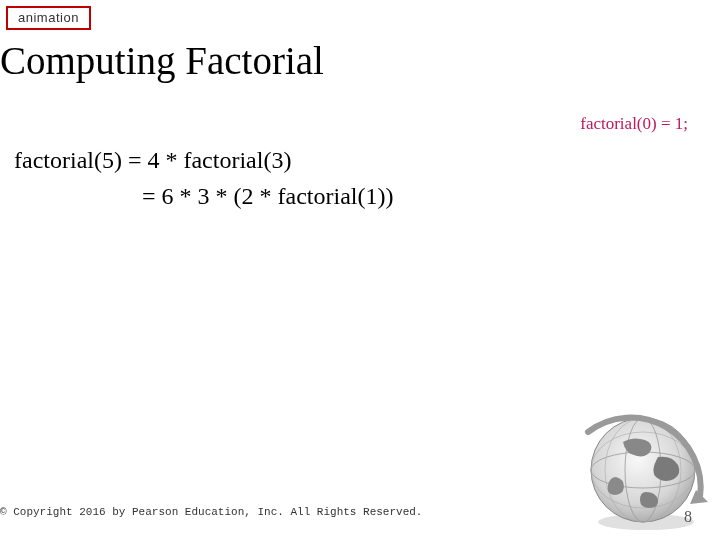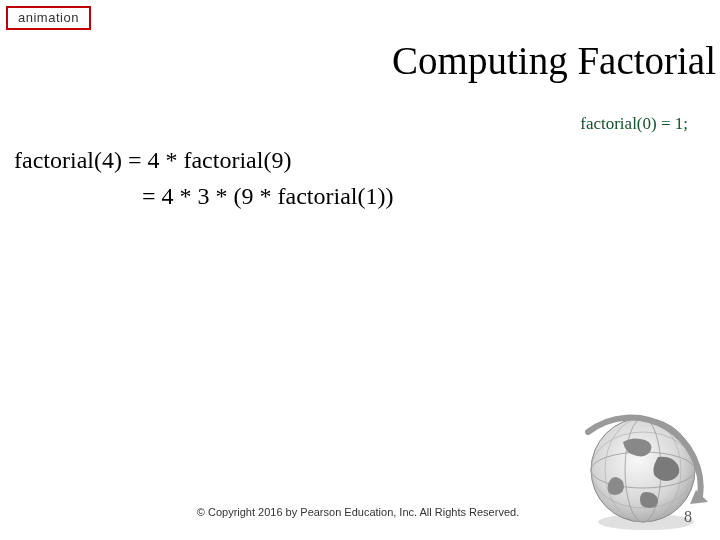--- a/index.html
+++ b/index.html
@@ -1,43 +1,43 @@
 <!DOCTYPE html>
 <html><head>
 <meta charset="utf-8">
 <style>
   * { margin: 0; padding: 0; box-sizing: border-box; }
   html, body { width: 720px; height: 540px; font-family: "Times New Roman", serif; background: #fff; overflow: hidden; }
   .slide { position: relative; width: 716px; height: 540px; }
   .badge { position: absolute; top: 6px; left: 6px; border: 2px solid #c00000; padding: 2px 10px 3px 10px; font-family: Arial, sans-serif; font-size: 13px; letter-spacing: 0.5px; color: #333; }
-  .title { position: absolute; top: 38px; left: 0; width: 100%; text-align: right; font-size: 39px; font-weight: 400; color: #000; }
-  .rules { position: absolute; top: 112px; right: 28px; font-size: 17px; line-height: 1.4; color: #14532d; }
+  .title { position: absolute; top: 38px; left: 0; width: 100%; text-align: left; font-size: 39px; font-weight: 400; color: #000; }
+  .rules { position: absolute; top: 112px; right: 28px; font-size: 17px; line-height: 1.4; color: #be185d; }
   .steps { position: absolute; top: 142px; left: 14px; font-size: 24px; line-height: 1.5; color: #000; }
   .steps .indent { padding-left: 128px; }
-  .footer { position: absolute; bottom: 22px; left: 0; width: 100%; text-align: center; font-family: Liberation Sans, sans-serif; font-size: 11px; color: #333; }
+  .footer { position: absolute; bottom: 22px; left: 0; width: 100%; font-family: Liberation Mono, monospace; font-size: 11px; color: #333; }
   .pagenum { position: absolute; bottom: 14px; right: 24px; font-family: "Times New Roman", serif; font-size: 16px; color: #555; }
   .globe-wrap { position: absolute; bottom: 8px; right: 8px; width: 140px; height: 130px; }
   .globe-wrap svg { width: 100%; height: 100%; }
 </style>
 </head>
 <body>
 
 <div class="slide">
 
   <div class="badge">animation</div>
 
   <div class="title">Computing Factorial</div>
 
   <div class="rules">
     <div>factorial(0) = 1;</div>
   </div>
 
   <div class="steps">
-    <div>factorial(4) = 4 * factorial(9)</div>
-    <div class="indent">= 4 * 3 * (9 * factorial(1))</div>
+    <div>factorial(5) = 4 * factorial(3)</div>
+    <div class="indent">= 6 * 3 * (2 * factorial(1))</div>
   </div>
 
   <div class="globe-wrap">
     <svg viewBox="0 0 140 130">
       <defs>
         <radialGradient id="g1" cx="45%" cy="40%" r="60%">
           <stop offset="0%" stop-color="#f8f8f8"></stop>
           <stop offset="70%" stop-color="#d6d6d6"></stop>
           <stop offset="100%" stop-color="#b0b0b0"></stop>
         </radialGradient>

